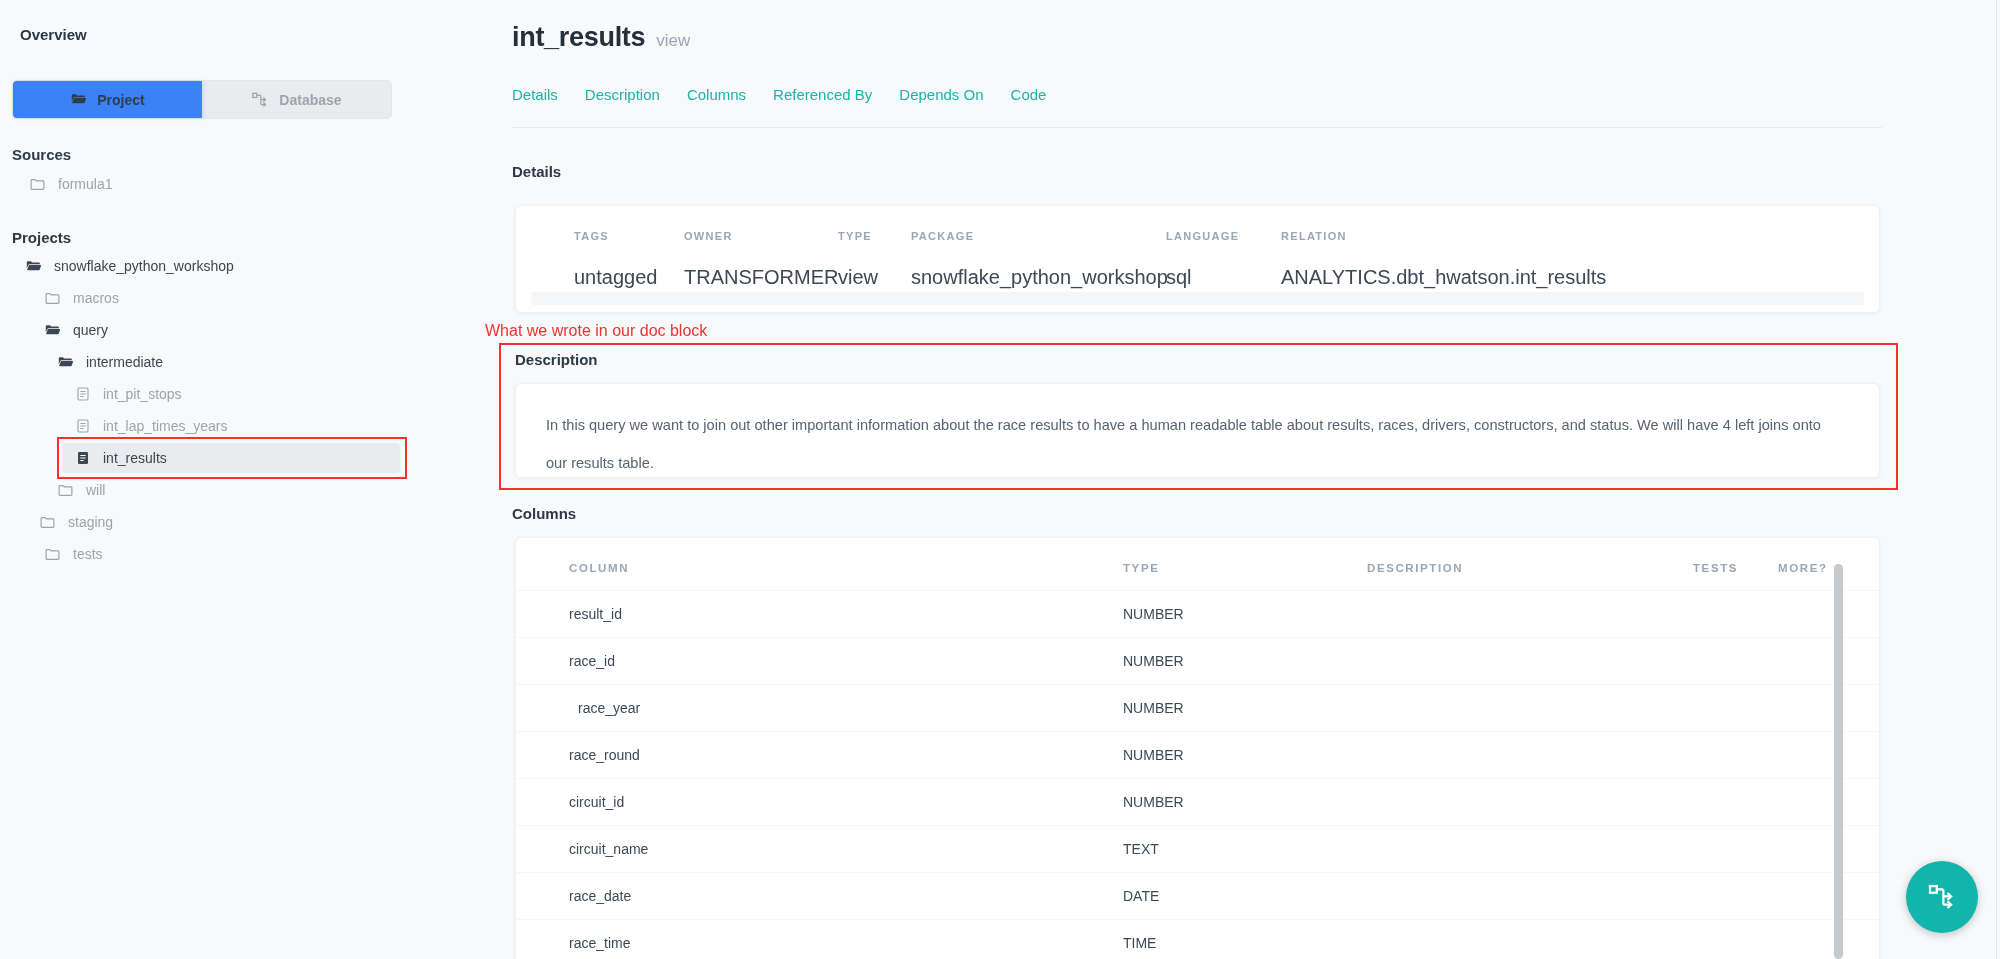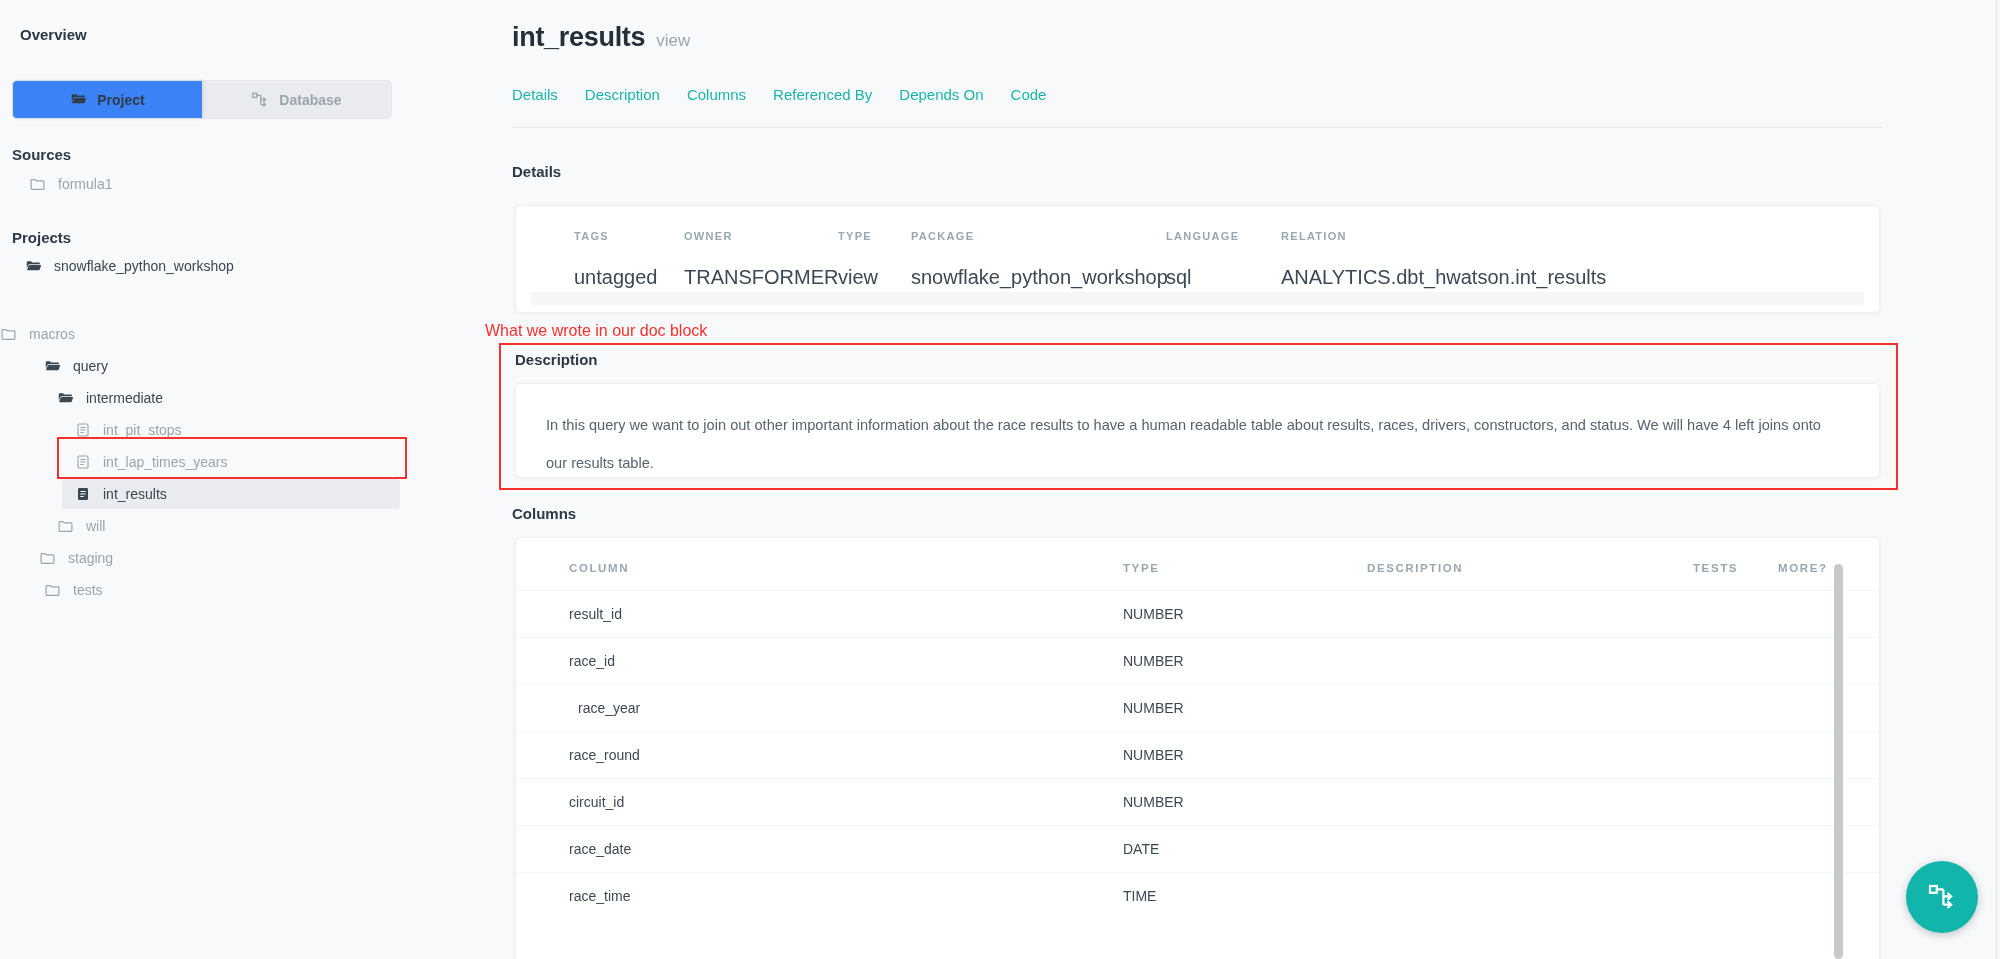--- a/index.html
+++ b/index.html
@@ -122,21 +122,21 @@
   <div class="tree">
       <div class="tree-row active" style="padding-left: 25px;">
         <span class="t-icon">
           <svg viewBox="0 0 24 24" width="17" height="17" fill="currentColor">
             <path d="M2.5 6c0-.8.7-1.5 1.5-1.5h4.4l1.8 1.8h9.3c.8 0 1.5.7 1.5 1.5v.9H6.4c-.6 0-1.2.4-1.4 1L2.5 14.6V6z"></path>
             <path d="M6.6 10h15c.7 0 1.15.6.95 1.2l-1.7 5.2c-.2.6-.75 1-1.4 1H4c-.7 0-1.15-.6-.95-1.2l2.1-5.2c.2-.6.8-1 1.45-1z"></path>
           </svg>
         </span>
         <span class="t-label">snowflake_python_workshop</span>
       </div>
-      <div class="tree-row" style=" margin-top: 36px;">
+      <div class="tree-row" style="padding-left: 44px;">
         <span class="t-icon">
           <svg viewBox="0 0 24 24" width="17" height="17" fill="none" stroke="currentColor" stroke-width="1.7">
             <path d="M3 6.2c0-.66.54-1.2 1.2-1.2h4.3l1.9 1.9h9.4c.66 0 1.2.54 1.2 1.2v9.7c0 .66-.54 1.2-1.2 1.2H4.2c-.66 0-1.2-.54-1.2-1.2V6.2z"></path>
           </svg>
         </span>
         <span class="t-label">macros</span>
       </div>
       <div class="tree-row active" style="padding-left: 44px;">
         <span class="t-icon">
           <svg viewBox="0 0 24 24" width="17" height="17" fill="currentColor">
@@ -290,20 +290,24 @@
         </div>
         <div class="col-row">
           <span style="left: 53px;">race_round</span>
           <span style="left: 607px;">NUMBER</span>
         </div>
         <div class="col-row">
           <span style="left: 53px;">circuit_id</span>
           <span style="left: 607px;">NUMBER</span>
         </div>
         <div class="col-row">
+          <span style="left: 53px;">circuit_name</span>
+          <span style="left: 607px;">TEXT</span>
+        </div>
+        <div class="col-row">
           <span style="left: 53px;">race_date</span>
           <span style="left: 607px;">DATE</span>
         </div>
         <div class="col-row">
           <span style="left: 53px;">race_time</span>
           <span style="left: 607px;">TIME</span>
         </div>
       </div>
     <div class="col-scrollthumb"></div>
   </div>

